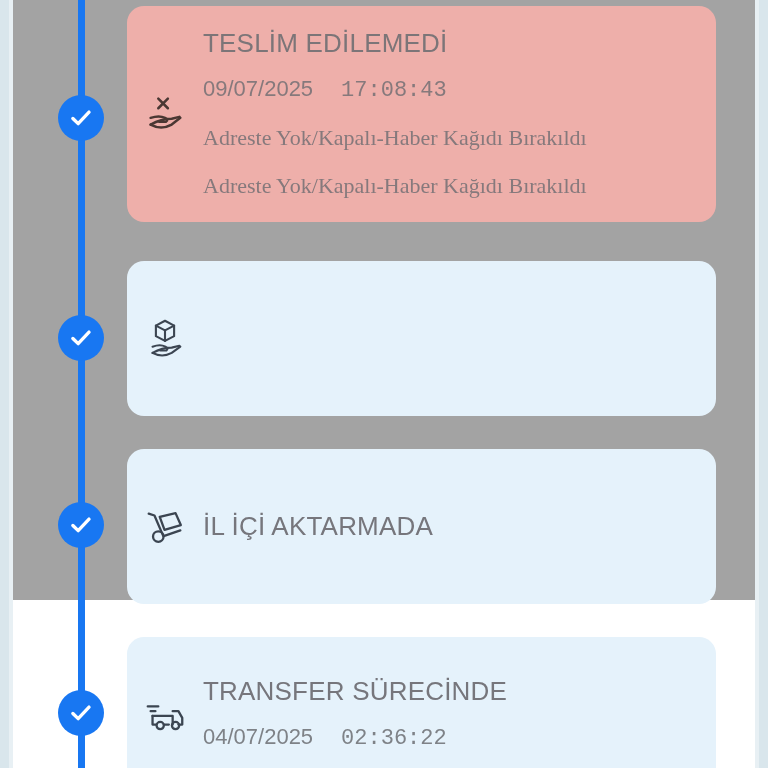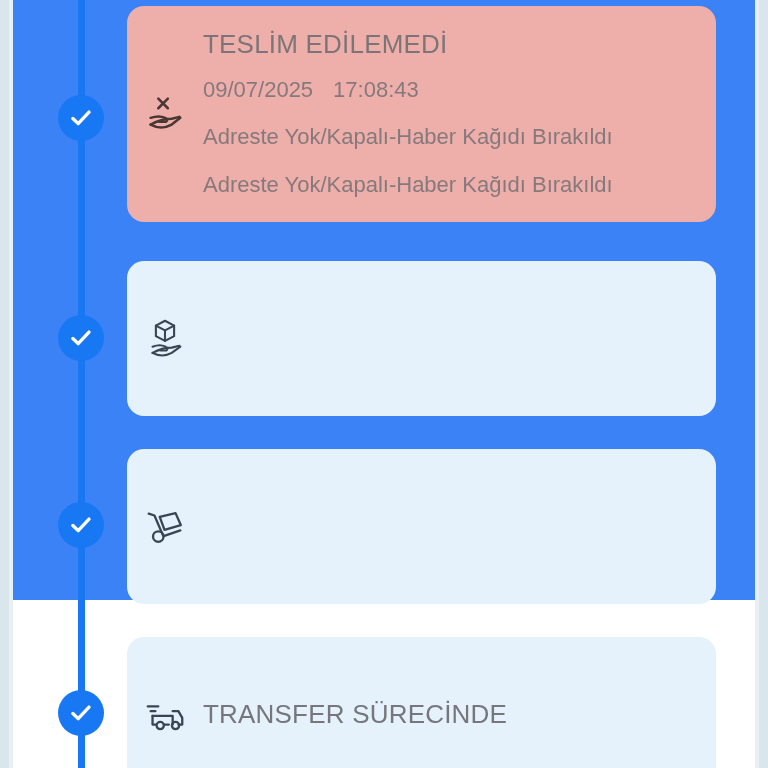--- a/index.html
+++ b/index.html
@@ -7,21 +7,21 @@
     width: 768px; height: 768px;
     overflow: hidden;
     background: #ffffff;
     font-family: "Liberation Sans", sans-serif;
   }
 
   #app {
     position: relative;
     width: 768px;
     height: 600px;
-    background: #3b82f6;
+    background: #a3a3a3;
   }
 
   
   .gutter {
     position: absolute;
     top: 0;
     width: 13px;
     height: 768px;
     background: #d9e6ec;
   }
@@ -106,32 +106,32 @@
   .card.alert .card-title { color: #7c7578; }
 
   .card-meta {
     margin-top: 15px;
     font-size: 22px;
     color: #7e8287;
     line-height: 1.3;
     white-space: nowrap;
   }
   .card.alert .card-meta { color: #86797c; }
-  .meta-date { margin-right: 20px; }
-  .meta-time { margin-right: 32px; }
+  .meta-date { margin-right: 28px; }
+  .meta-time { margin-right: 32px; font-family: Liberation Mono, monospace; }
   .meta-loc  { }
 
   .card-note {
     margin-top: 18px;
     font-size: 22px;
     color: #7e8287;
     line-height: 1.35;
     white-space: nowrap;
   }
-  .card.alert .card-note { color: #86797c; }
+  .card.alert .card-note { color: #86797c; font-family: Liberation Serif, serif; }
 </style>
 </head>
 <body>
 
 <div id="app">
 
   <div class="gutter left">
     <div class="gutter-inner"></div>
   </div>
   <div class="gutter right">
@@ -209,35 +209,39 @@
     <div class="card neutral" style="top:449px; height:155px;">
       <div class="card-icon">
         <svg width="46" height="46" viewBox="0 0 48 48" fill="none" stroke="#3b4551" stroke-width="2.4" stroke-linecap="round" stroke-linejoin="round">
           <path d="M7 10 L13 12 L22 33"></path>
           <circle cx="17" cy="34" r="5.5"></circle>
           <path d="M18.5 13.5 L35 9.5 L40.5 22 L23.5 27 Z"></path>
           <path d="M22.5 33.5 L40 27.5"></path>
         </svg>
       </div>
       <div class="card-body">
+        <div class="card-title">İL İÇİ AKTARMADA</div>
       </div>
     </div>
 
     <div class="card neutral" style="top:637px; height:155px;">
       <div class="card-icon">
         <svg width="46" height="46" viewBox="0 0 48 48" fill="none" stroke="#3b4551" stroke-width="2.4" stroke-linecap="round" stroke-linejoin="round">
           <path d="M6 15 L17 15"></path>
           <path d="M9 20 L14 20"></path>
           <path d="M11 25 L11 34 L15 34"></path>
           <path d="M11 25 L32 25 L32 34"></path>
           <path d="M32 20 L38 20 L42 27 L42 34 L38 34"></path>
           <path d="M23 34 L28 34"></path>
           <circle cx="19" cy="35" r="3.8"></circle>
           <circle cx="35" cy="35" r="3.8"></circle>
         </svg>
       </div>
       <div class="card-body">
         <div class="card-title">TRANSFER SÜRECİNDE</div>
+        <div class="card-meta">
+          <span class="meta-date">04/07/2025</span><span class="meta-time">02:36:22</span>
+        </div>
       </div>
     </div>
 
   </div>
 </div>
 
 </body></html>

